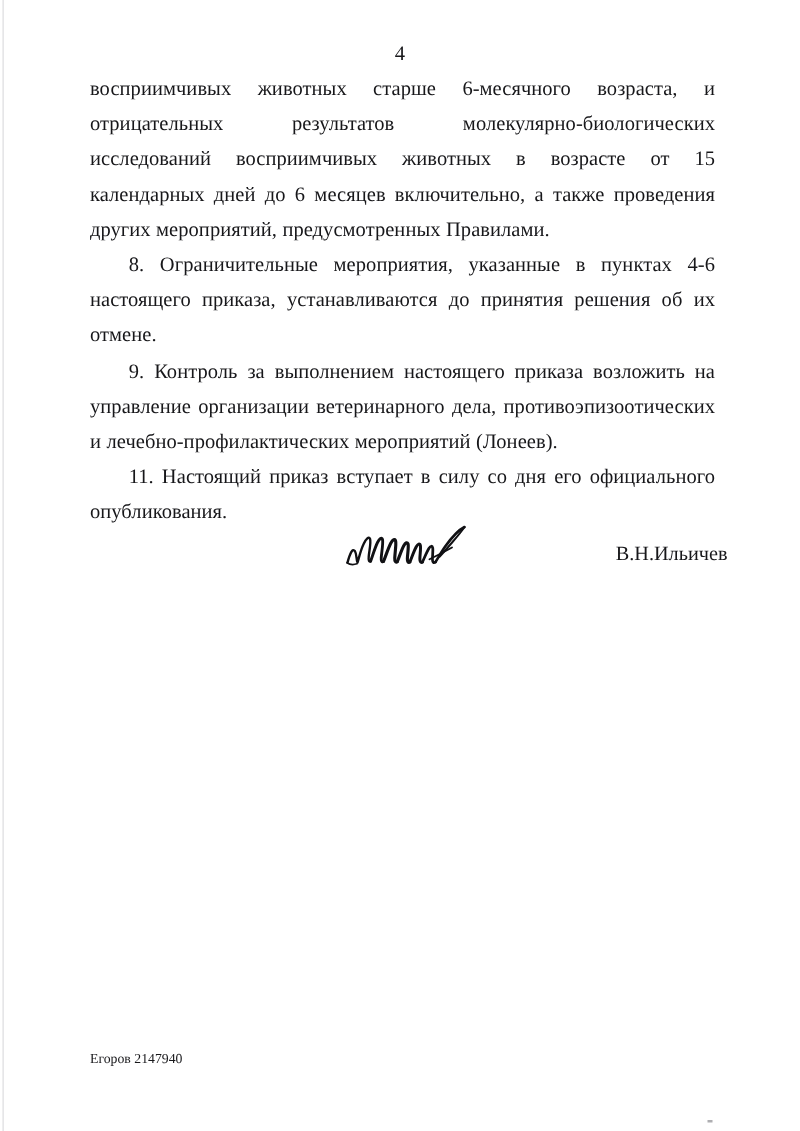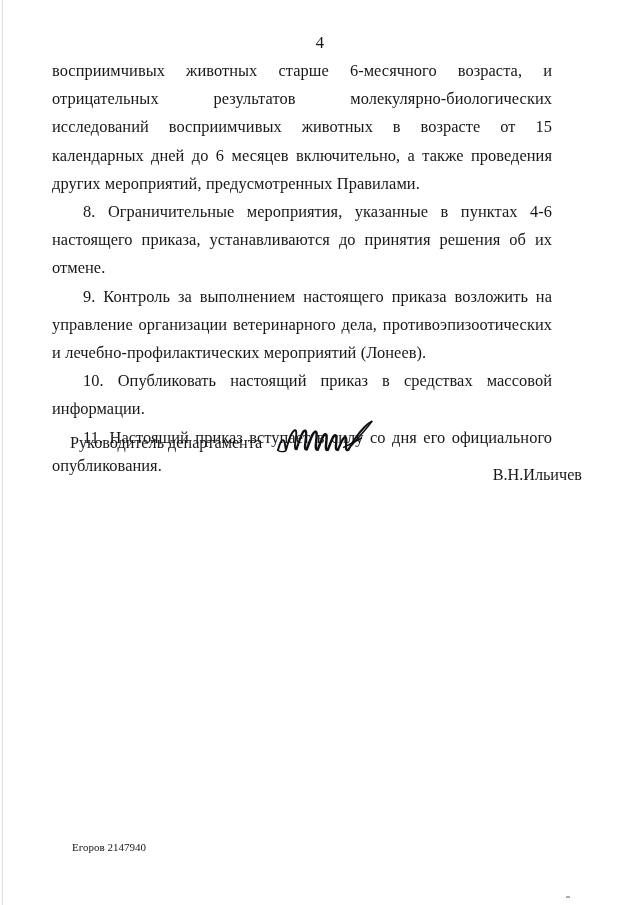--- a/index.html
+++ b/index.html
@@ -52,21 +52,21 @@
     top: 33px;
     width: 640px;
     text-align: center;
     font-size: 16.5px;
     line-height: 20px;
     letter-spacing: .2px;
   }
 
   .body-block {
     position: absolute;
-    left: 52px;
+    left: 72px;
     top: 57px;
     width: 500px;
   }
 
   p.para {
     margin: 0;
     font-size: 16.4px;
     line-height: 28.2px;
     text-align: justify;
     text-justify: inter-word;
@@ -97,21 +97,20 @@
     line-height: 22px;
     white-space: nowrap;
   }
   .sig-name {
     position: absolute;
     right: 0;
     top: 0;
     font-size: 16.2px;
     line-height: 22px;
     white-space: nowrap;
-    margin-top: 32px;
   }
   .sig-mark {
     position: absolute;
     left: 205px;
     top: -16px;
     width: 110px;
     height: 44px;
   }
   .sig-mark svg {
     display: block;
@@ -135,26 +134,24 @@
 <div class="scan-speck"></div>
 
 <div class="page">
 
   <div class="page-number">4</div>
 
   <div class="body-block">
     <p class="para cont">восприимчивых животных старше 6-месячного возраста, и отрицательных результатов молекулярно-биологических исследований восприимчивых животных в возрасте от 15 календарных дней до 6 месяцев включительно, а также проведения других мероприятий, предусмотренных Правилами.</p>
     <p class="para indent">8. Ограничительные мероприятия, указанные в пунктах 4-6 настоящего приказа, устанавливаются до принятия решения об их отмене.</p>
     <p class="para indent">9. Контроль за выполнением настоящего приказа возложить на управление организации ветеринарного дела, противоэпизоотических и лечебно-профилактических мероприятий (Лонеев).</p>
-    <p class="para indent">10. Опубликовать настоящий приказ в средствах массовой информации.</p>
     <p class="para indent">11. Настоящий приказ вступает в силу со дня его официального опубликования.</p>
   </div>
 
   <div class="signature-block">
-    <div class="sig-role">Руководитель департамента</div>
 
     <div class="sig-mark">
       <svg viewBox="0 0 110 44" xmlns="http://www.w3.org/2000/svg" aria-hidden="true">
         <g fill="none" stroke="#111114" stroke-linecap="round" stroke-linejoin="round">
           <path d="M3 34 C5 27, 7 22, 9 25 C10.5 27.5, 10 32, 11 34 C12 31, 13.5 24, 16 19 C18 15, 20 13, 21 15 C22 17.5, 20.5 24, 20 29 C19.7 32, 20.2 34, 21.5 33" stroke-width="1.9"></path>
           <path d="M21.5 33 C23 29, 25 22, 27 18 C28.6 14.8, 30.4 13.5, 31 15.6 C31.7 18.2, 30.4 25, 30 30 C29.8 32.6, 30.4 34, 31.8 33.2" stroke-width="2.3"></path>
           <path d="M31.8 33.2 C33.5 29, 35.6 22.5, 37.6 18.6 C39.2 15.6, 41 14.6, 41.5 16.8 C42.1 19.4, 41 25.6, 40.8 30.4 C40.7 33, 41.4 34.2, 42.8 33.4" stroke-width="2.5"></path>
           <path d="M42.8 33.4 C44.4 29.6, 46.2 24, 48 20.6 C49.4 18, 51 17.4, 51.5 19.4 C52 21.8, 51 27.2, 50.9 31 C50.85 33.3, 51.5 34.4, 52.9 33.6" stroke-width="2.5"></path>
           <path d="M52.9 33.6 C54.4 30, 56.2 24.6, 58 21.4 C59.3 19, 60.8 18.4, 61.3 20.4 C61.8 22.8, 60.9 27.6, 60.9 31.2 C60.9 33.4, 61.6 34.4, 63 33.6" stroke-width="2.4"></path>
           <path d="M63 33.6 C64.6 30.2, 66.4 25.4, 68.2 22.6 C69.5 20.6, 70.8 20.4, 71.2 22.4 C71.6 24.8, 70.8 29, 71 32 C71.1 34, 71.9 34.8, 73.4 33.6" stroke-width="2.2"></path>

